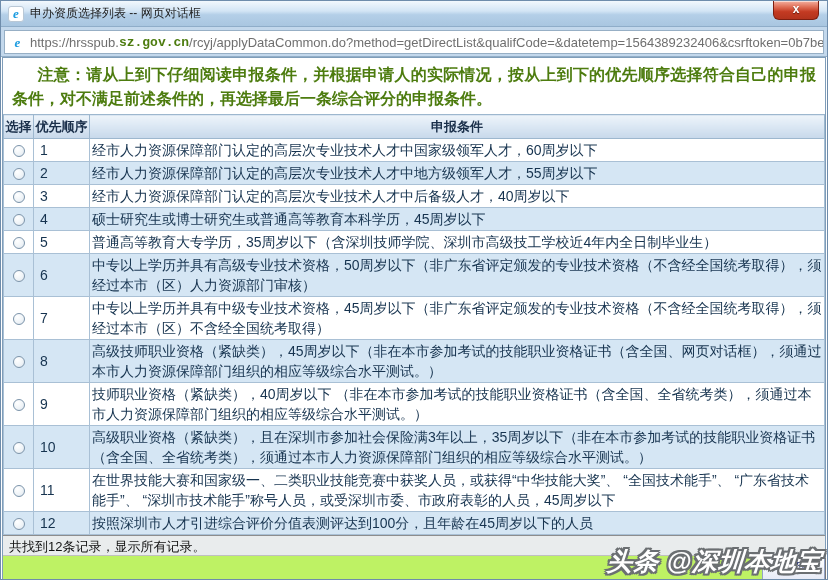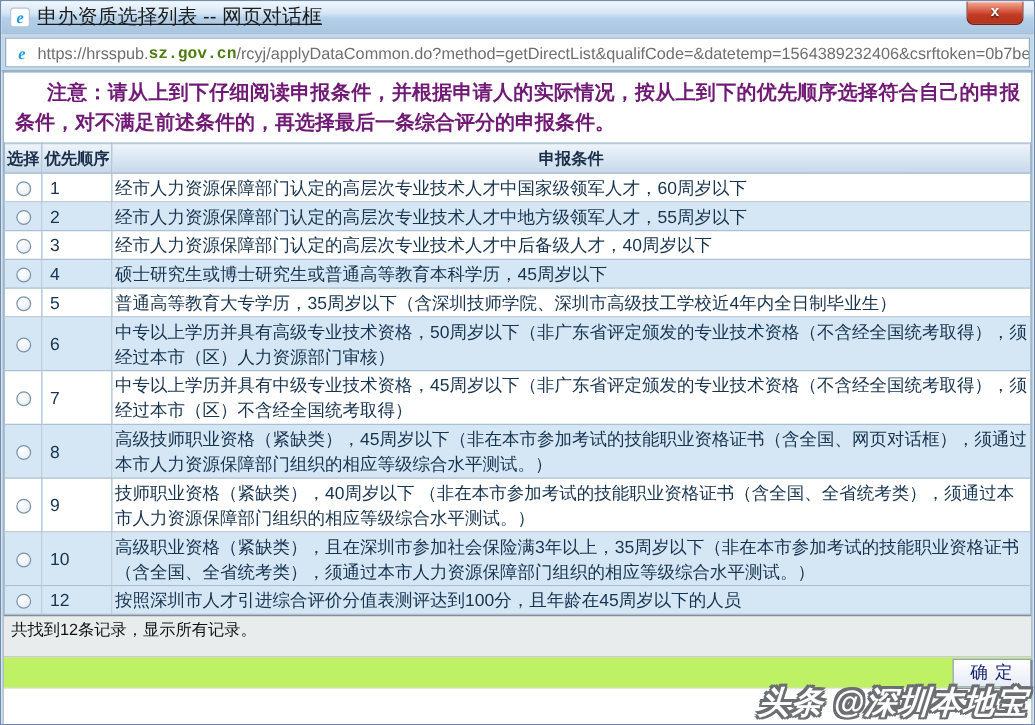--- a/index.html
+++ b/index.html
@@ -18,21 +18,21 @@
     background:linear-gradient(#f2f8fd 0%, #d3e5f5 40%, #b4cfe8 55%, #a9c6e0 100%);
     border-bottom:1px solid #8fadc9;
     display:flex; align-items:center; padding-left:7px;
   }
   .ie-icon{
     width:16px; height:16px; border-radius:3px; background:#fff;
     border:1px solid #b9c8d6; display:inline-flex; align-items:center; justify-content:center;
     font-family:"Liberation Serif",serif; font-style:italic; font-weight:bold;
     color:#1d9ce0; font-size:13px; line-height:1; margin-right:6px;
   }
-  .title-text{ font-size:16px; color:#1c1c1c;text-decoration:underline; }
+  .title-text{ font-size:12px; color:#1c1c1c; }
   .close-btn{
     position:absolute; top:0; right:8px; width:46px; height:19px;
     background:linear-gradient(#f4b0a0 0%, #dd6a52 35%, #c33a22 60%, #b2331d 100%);
     border:1px solid #7d1e10; border-top:none; border-radius:0 0 6px 6px;
     color:#fff; font-size:12px; font-weight:bold; text-align:center; line-height:17px;
     box-shadow:inset 0 1px 0 rgba(255,255,255,.55); cursor:pointer;
     text-shadow:0 1px 1px rgba(0,0,0,.5);
   }
 
   
@@ -49,21 +49,21 @@
   .url-prefix,.url-rest{ color:#6f6f6f; }
   .url-domain{ color:#4d7c0f; font-weight:bold;font-family:Liberation Mono, monospace; }
 
   
   .content{
     position:absolute; top:56px; left:1px; right:1px; bottom:0;
     background:#fff; border:1px solid #7f9db9; border-bottom:none;
   }
   .notice{
     padding:5px 9px 3px 9px; text-indent:1.6em; text-align:justify;
-    color:#701a75; font-weight:bold; font-size:16px; line-height:24px;
+    color:#4d7c0f; font-weight:bold; font-size:16px; line-height:24px;
   }
 
   table.grid{ width:100%; border-collapse:collapse; table-layout:fixed; }
   .grid col.c-sel{ width:30px; } .grid col.c-ord{ width:56px; }
   .grid th{
     height:24px; font-size:13px; font-weight:bold; color:#1a2f4a;
     background:linear-gradient(#eef4fa 0%, #dce8f4 45%, #c7d8ea 100%);
     border:1px solid #9db7ce; text-align:center; overflow:hidden; white-space:nowrap;
   }
   .grid th.h-cond{ text-align:center; }
@@ -74,21 +74,21 @@
   .grid tr.even td{ background:#d5e6f4; }
   .grid td.sel{ text-align:center; }
   .grid td.ord{ padding-left:6px; }
   .radio{
     display:inline-block; width:12px; height:12px; border-radius:50%;
     border:1px solid #7c94aa; background:radial-gradient(circle at 35% 30%, #ffffff 0%, #eef3f7 60%, #d7e0e8 100%);
     vertical-align:middle; cursor:pointer;
   }
 
   .records{
-    height:34px; background:#e9eced; border-top:1px solid #8d8d8d;
+    height:21px; background:#e9eced; border-top:1px solid #8d8d8d;
     border-bottom:1px solid #c0c0c0; font-size:13px; color:#101010;
     padding:2px 6px; line-height:17px;
   }
   .buttonbar{
     height:25px; background:#bef264; border-bottom:1px solid #dcdcdc;
     display:flex; align-items:center; justify-content:flex-end;
   }
   .confirm-btn{
     font-family:inherit; font-size:14px; color:#17246b;
     padding:1px 13px 2px; background:linear-gradient(#ffffff, #e7ebf6);
@@ -187,20 +187,25 @@
           <tr>
     <td class="sel"><span class="radio"></span></td>
     <td class="ord">9</td>
     <td class="cond">技师职业资格（紧缺类），40周岁以下 （非在本市参加考试的技能职业资格证书（含全国、全省统考类），须通过本市人力资源保障部门组织的相应等级综合水平测试。）</td>
   </tr>
           <tr class="even">
     <td class="sel"><span class="radio"></span></td>
     <td class="ord">10</td>
     <td class="cond">高级职业资格（紧缺类），且在深圳市参加社会保险满3年以上，35周岁以下（非在本市参加考试的技能职业资格证书（含全国、全省统考类），须通过本市人力资源保障部门组织的相应等级综合水平测试。）</td>
   </tr>
+          <tr>
+    <td class="sel"><span class="radio"></span></td>
+    <td class="ord">11</td>
+    <td class="cond">在世界技能大赛和国家级一、二类职业技能竞赛中获奖人员，或获得“中华技能大奖”、 “全国技术能手”、 “广东省技术能手”、 “深圳市技术能手”称号人员，或受深圳市委、市政府表彰的人员，45周岁以下</td>
+  </tr>
           <tr class="even">
     <td class="sel"><span class="radio"></span></td>
     <td class="ord">12</td>
     <td class="cond">按照深圳市人才引进综合评价分值表测评达到100分，且年龄在45周岁以下的人员</td>
   </tr>
         </tbody>
     </table>
 
     <div class="records">共找到12条记录，显示所有记录。</div>
 

